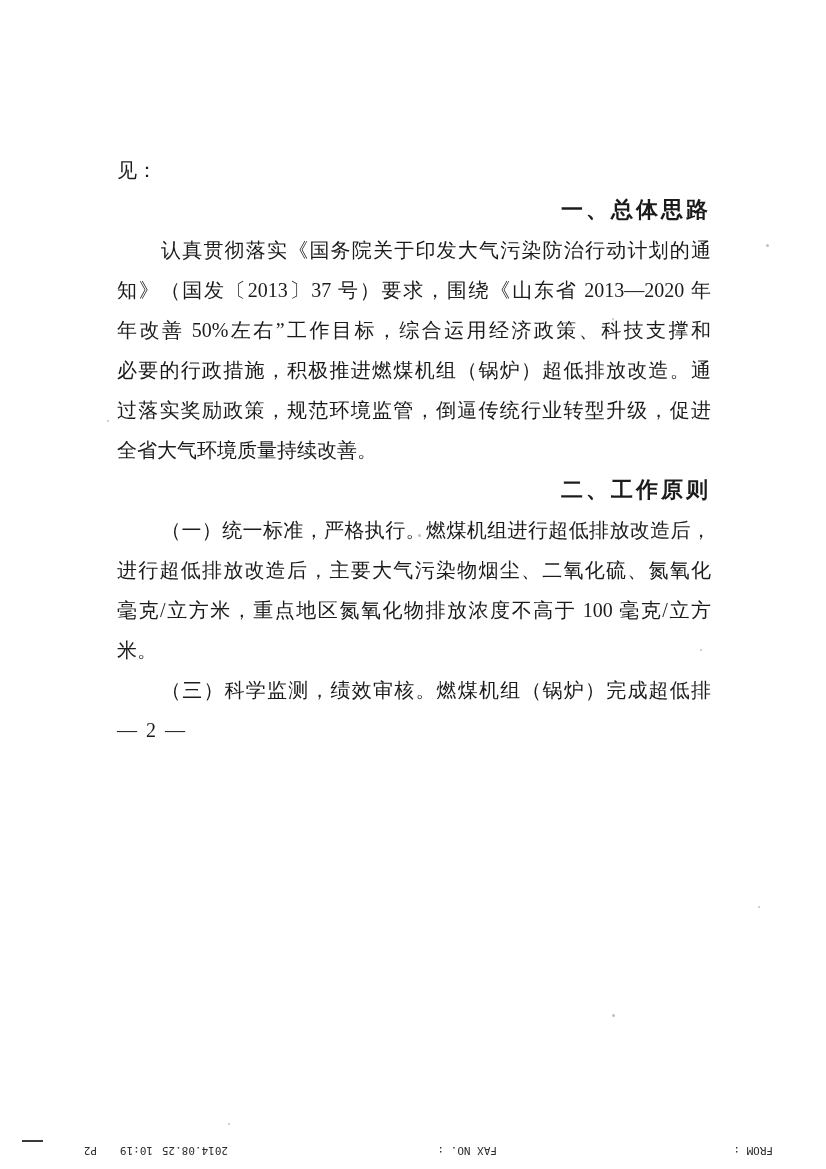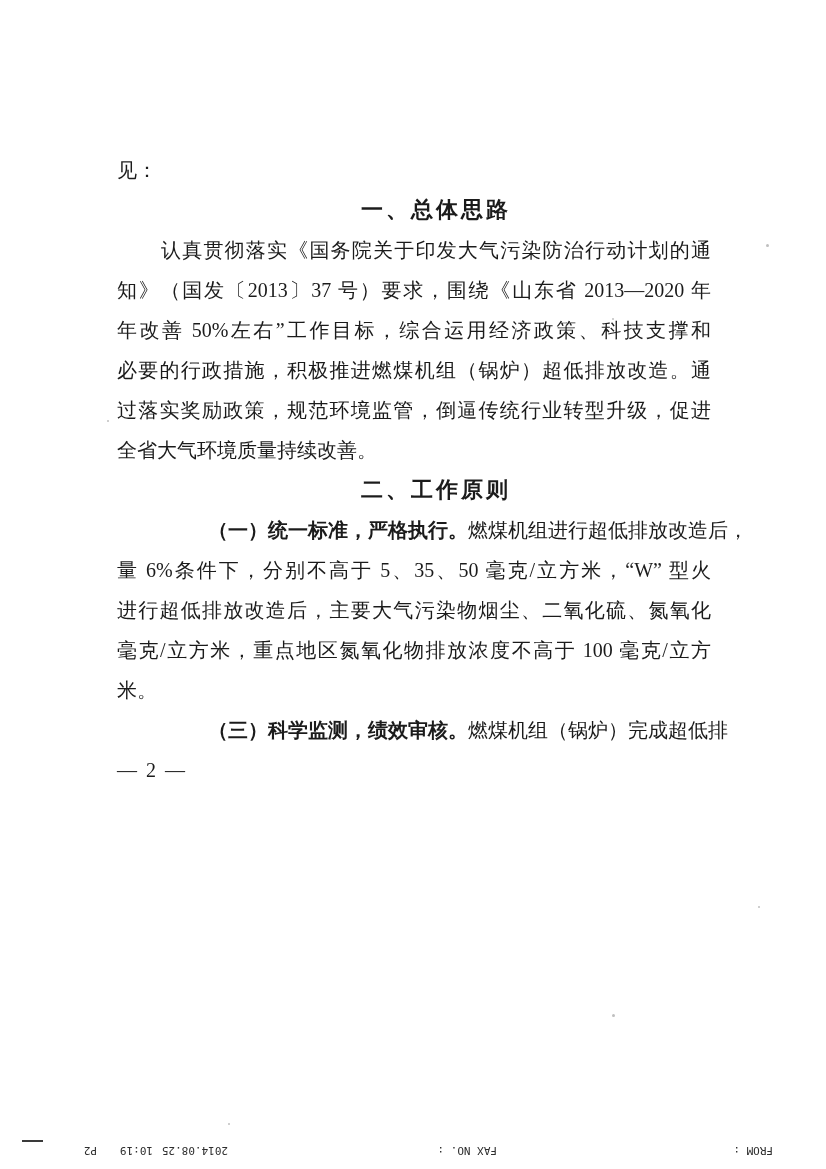--- a/index.html
+++ b/index.html
@@ -18,30 +18,30 @@
     font-size:20px;
     line-height:40px;
   }
   .line{
     text-align:justify;
     text-align-last:justify;
     white-space:nowrap;
   }
   .line.first{text-indent:44px;}
   .line.end{text-align-last:left;white-space:normal;font-family:Liberation Serif, serif;}
-  .line .lead{font-weight:700;margin-left:47px;}
+  .line .lead{font-weight:400;}
   .opening{
     text-align:left;text-align-last:left;
   }
   .heading{
     font-weight:700;
     font-size:22px;
     letter-spacing:3px;
     text-indent:44px;
-    text-align:center;
+    text-align:right;
   }
   .pagenum{
     text-align:left;text-align-last:left;
     letter-spacing:2px;
     font-size:20px;
   }
   
   .fax-footer{
     position:absolute;
     left:0;top:1138px;
@@ -87,21 +87,20 @@
       <div class="line"><span>年改善 50%左右”工作目标，综合运用经济政策、科技支撑和</span></div>
       <div class="line"><span>必要的行政措施，积极推进燃煤机组（锅炉）超低排放改造。通</span></div>
       <div class="line"><span>过落实奖励政策，规范环境监管，倒逼传统行业转型升级，促进</span></div>
       <div class="line end"><span>全省大气环境质量持续改善。</span></div>
     </div>
 
     <div class="heading">二、工作原则</div>
 
     <div class="para">
       <div class="line first"><b class="lead">（一）统一标准，严格执行。</b><span>燃煤机组进行超低排放改造后，</span></div>
-      <div class="line"><span>量 6%条件下，分别不高于 5、35、50 毫克/立方米，“W” 型火</span></div>
       <div class="line"><span>进行超低排放改造后，主要大气污染物烟尘、二氧化硫、氮氧化</span></div>
       <div class="line"><span>毫克/立方米，重点地区氮氧化物排放浓度不高于 100 毫克/立方</span></div>
       <div class="line end"><span>米。</span></div>
     </div>
 
 
     <div class="para">
       <div class="line first"><b class="lead">（三）科学监测，绩效审核。</b><span>燃煤机组（锅炉）完成超低排</span></div>
     </div>
 

